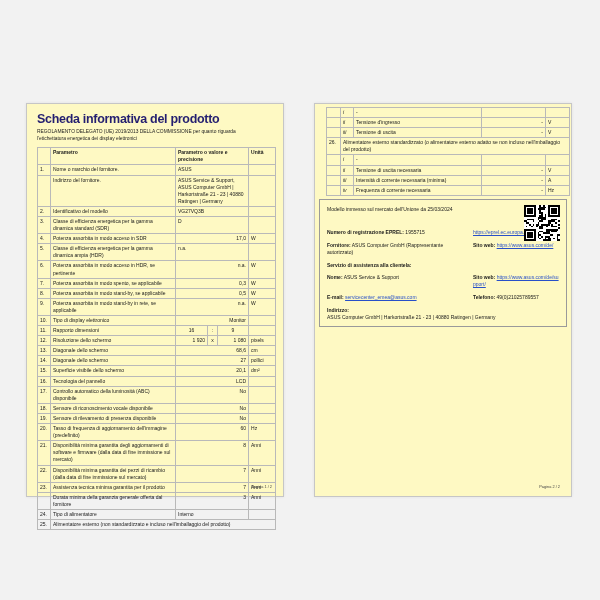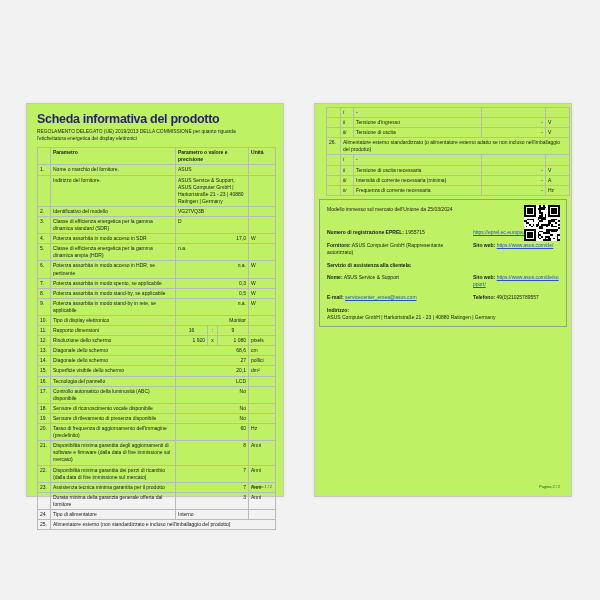--- a/index.html
+++ b/index.html
@@ -1,18 +1,18 @@
 <!DOCTYPE html>
 <html><head>
 <meta charset="utf-8">
 <style>
   html,body{margin:0;padding:0;background:#fff;}
   .canvas{position:relative;width:600px;height:600px;background:#f2f2f2;overflow:hidden;
           font-family:"Liberation Sans",sans-serif;color:#1a1a1a;}
-  .page{position:absolute;top:103px;width:258px;height:394px;background:#bef264;
+  .page{position:absolute;top:103px;width:258px;height:394px;background:#fef9c3;
         border:1px solid #c6c6c6;box-sizing:border-box;box-shadow:0 0 3px rgba(0,0,0,.07);}
   .page.p1{left:26px;}
   .page.p2{left:314px;}
   .p1-inner{padding:6px 10px 0 10px;}
   .doc-title{font-size:12.5px;font-weight:bold;color:#241f70;letter-spacing:-.3px;margin:2px 0 3px 0;}
   .doc-sub{font-size:4.9px;line-height:1.35;color:#222;width:200px;margin-bottom:5px;}
   table{border-collapse:collapse;table-layout:fixed;}
   .spec{width:238px;}
   .cont{width:243px;margin:3px 4px 0 11px;}
   td,th{border:1px solid #b9b9b9;font-size:5px;line-height:1.42;padding:1px 2px;

